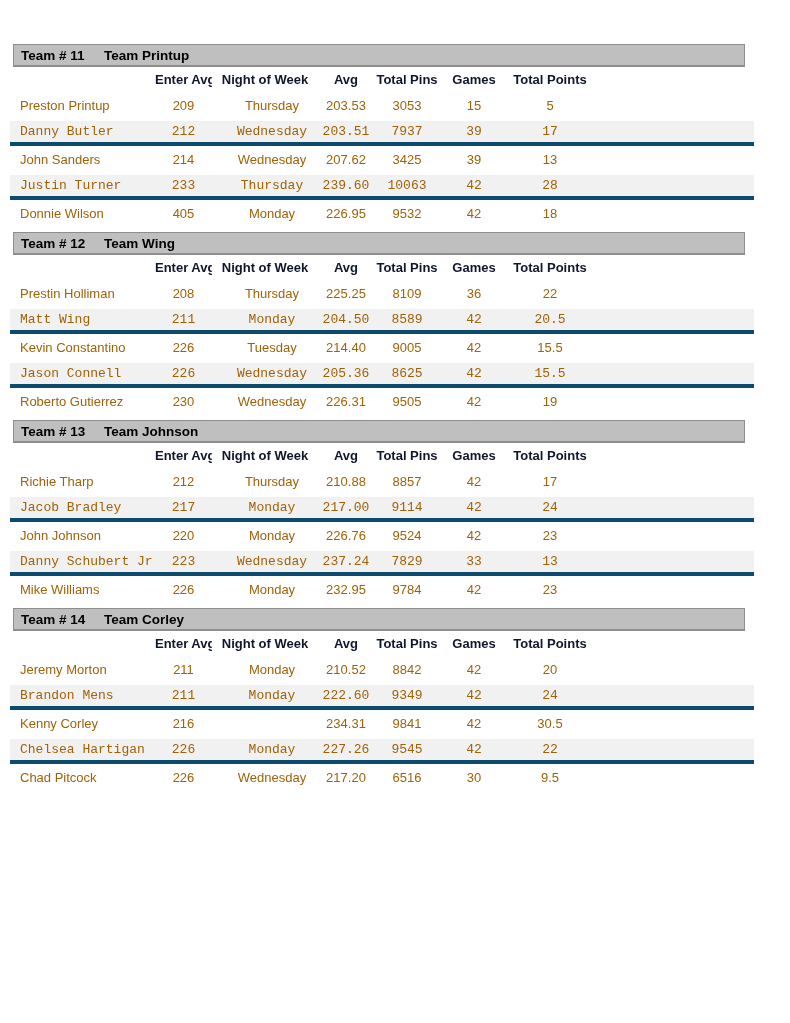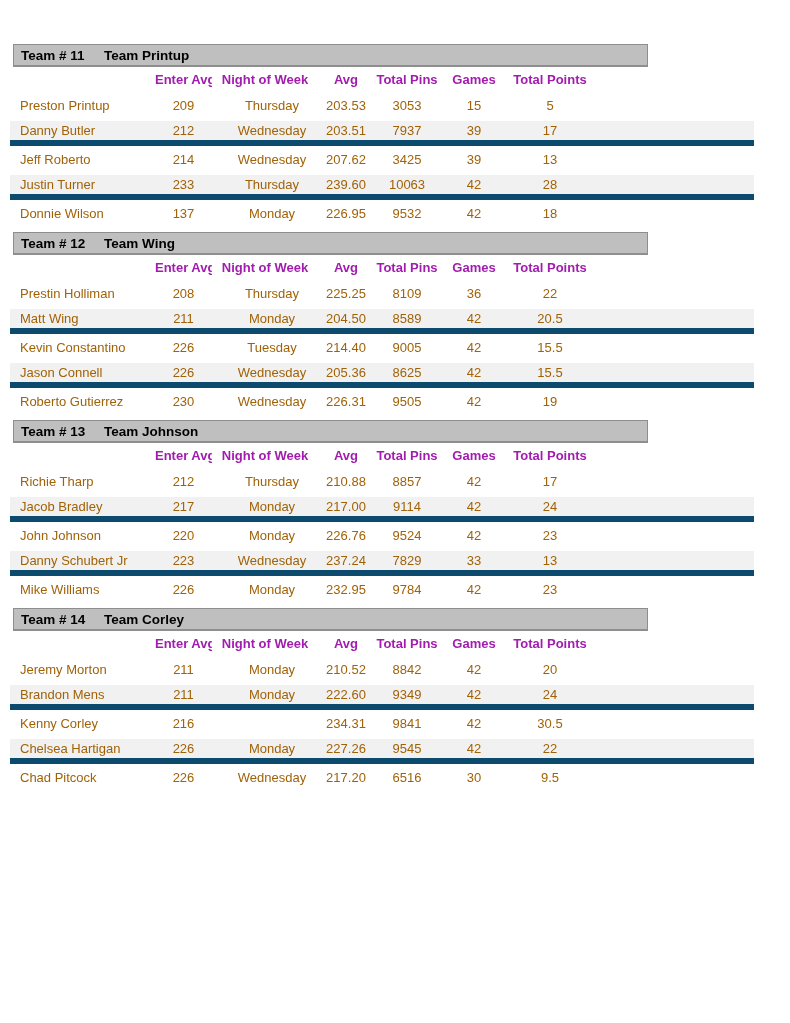--- a/index.html
+++ b/index.html
@@ -12,47 +12,48 @@
   }
   .content {
     position: absolute;
     left: 10px;
     top: 44px;
     width: 744px;
   }
   .team-block { margin-bottom: 5px; }
   .team-bar {
     margin-left: 3px;
-    width: 635px;
+    width: 732px;
     height: 23px;
     background: var(--bar-bg, #bfbfbf);
     border: 1px solid var(--bar-border, #8e8e8e);
     border-bottom-width: 2px;
     display: flex;
     align-items: center;
     padding-left: 7px;
     font-weight: bold;
     font-size: 13.5px;
     color: #000;
     white-space: nowrap;
   }
   .team-bar .team-number { width: 83px; flex: 0 0 83px; }
   .row {
     display: grid;
     grid-template-columns: 145px 57px 106px 56px 66px 68px 84px 1fr;
     align-items: center;
     font-size: 13px;
     white-space: nowrap;
   }
-  .row.header-row { height: 25px; font-weight: bold; color: #a21caf; }
+  .row.header-row { height: 25px; font-weight: bold; color: #0f172a; }
   .row.player-row { height: 27px; color: #a16207; }
   .row.player-row.striped {
     background: var(--stripe, #f1f1f1);
     border-top: 2px solid #fff;
-    border-bottom: 6px solid #0c4a6e;
+    border-bottom: 4px solid #0c4a6e;
+    font-family: Liberation Mono, monospace;
   }
   .cell { text-align: center; overflow: hidden; }
   .cell.name-cell { text-align: left; padding-left: 10px; }
   .cell.night-cell-value { text-align: center; padding-left: 14px; }
 </style>
 </head>
 <body>
 
 <div class="content" id="teams-container">
     <div class="team-block">
@@ -84,42 +85,42 @@
         <div class="cell name-cell">Danny Butler</div>
         <div class="cell">212</div>
         <div class="cell night-cell-value">Wednesday</div>
         <div class="cell">203.51</div>
         <div class="cell">7937</div>
         <div class="cell">39</div>
         <div class="cell">17</div>
         <div class="cell"></div>
       </div>
       <div class="row player-row">
-        <div class="cell name-cell">Jeff Roberto</div>
+        <div class="cell name-cell">John Sanders</div>
         <div class="cell">214</div>
         <div class="cell night-cell-value">Wednesday</div>
         <div class="cell">207.62</div>
         <div class="cell">3425</div>
         <div class="cell">39</div>
         <div class="cell">13</div>
         <div class="cell"></div>
       </div>
       <div class="row player-row striped">
         <div class="cell name-cell">Justin Turner</div>
         <div class="cell">233</div>
         <div class="cell night-cell-value">Thursday</div>
         <div class="cell">239.60</div>
         <div class="cell">10063</div>
         <div class="cell">42</div>
         <div class="cell">28</div>
         <div class="cell"></div>
       </div>
       <div class="row player-row">
         <div class="cell name-cell">Donnie Wilson</div>
-        <div class="cell">137</div>
+        <div class="cell">405</div>
         <div class="cell night-cell-value">Monday</div>
         <div class="cell">226.95</div>
         <div class="cell">9532</div>
         <div class="cell">42</div>
         <div class="cell">18</div>
         <div class="cell"></div>
       </div>
     </div>
     <div class="team-block">
       <div class="team-bar">

